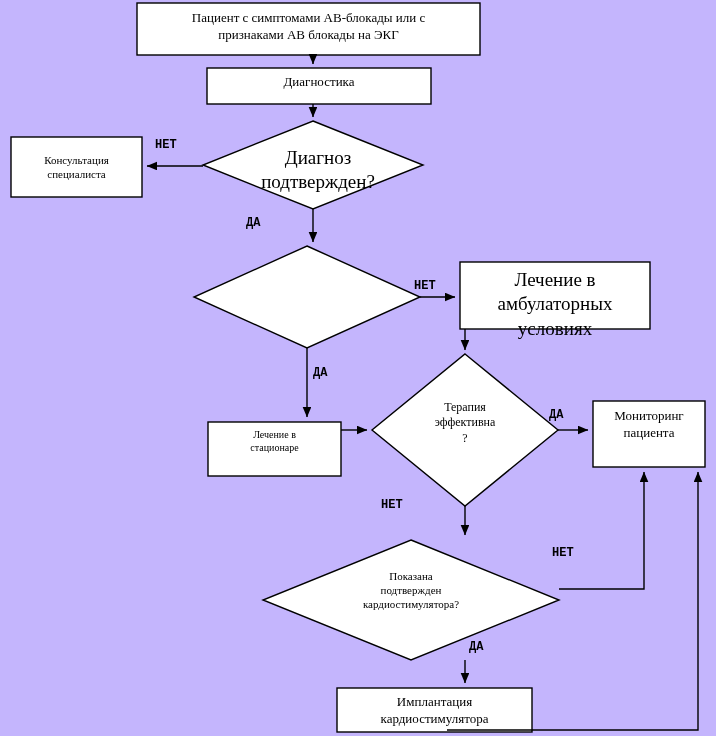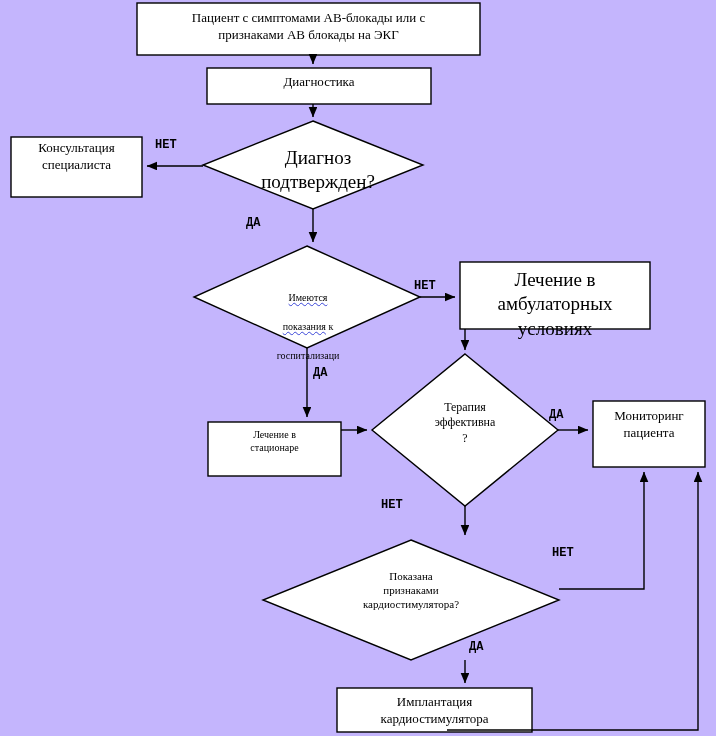--- a/index.html
+++ b/index.html
@@ -112,47 +112,42 @@
     <path class="conn" d="M465,660 L465,683" marker-end="url(#arrowhead)"></path>
 
     <path class="conn" d="M447,730 L698,730 L698,472" marker-end="url(#arrowhead)"></path>
   </svg>
 
   <div class="node-text" style="left:142px; top:10px; width:333px; font-size:13px;">Пациент с симптомами АВ-блокады или с
 признаками АВ блокады на ЭКГ</div>
 
   <div class="node-text" style="left:212px; top:74px; width:214px; font-size:13px;">Диагностика</div>
 
-  <div class="node-text" style="left:14px; top:140px; width:125px; font-size:13px;">Консультация
+  <div class="node-text" style="left:14px; top:153px; width:125px; font-size:11px;">Консультация
 специалиста</div>
 
   <div class="node-text" style="left:243px; top:146px; width:150px; font-size:19px;">Диагноз
 подтвержден?</div>
 
-  <div class="node-text" style="left:247px; top:276px; width:122px; font-size:10px; line-height:1.45;">
-    <span class="spell">Имеются</span><br>
-    <span class="spell">показания</span><span> к</span><br>
-    <span>госпитализаци</span>
-  </div>
 
   <div class="node-text" style="left:464px; top:268px; width:182px; font-size:19px;">Лечение в амбулаторных
 условиях</div>
 
   <div class="node-text" style="left:211px; top:429px; width:127px; font-size:10px;">Лечение в
 стационаре</div>
 
   <div class="node-text" style="left:405px; top:400px; width:120px; font-size:12px;">Терапия
 эффективна
 ?</div>
 
   <div class="node-text" style="left:596px; top:408px; width:106px; font-size:13px;">Мониторинг
 пациента</div>
 
   <div class="node-text" style="left:321px; top:569px; width:180px; font-size:11px;">Показана
-признаками
+подтвержден
 кардиостимулятора?</div>
 
   <div class="node-text" style="left:340px; top:694px; width:189px; font-size:13px;">Имплантация
 кардиостимулятора</div>
 
   <div class="edge-label" style="left:155px; top:138px; font-size:12px;">НЕТ</div>
 
   <div class="edge-label" style="left:246px; top:216px; font-size:12px;">ДА</div>
 
   <div class="edge-label" style="left:414px; top:279px; font-size:12px;">НЕТ</div>

